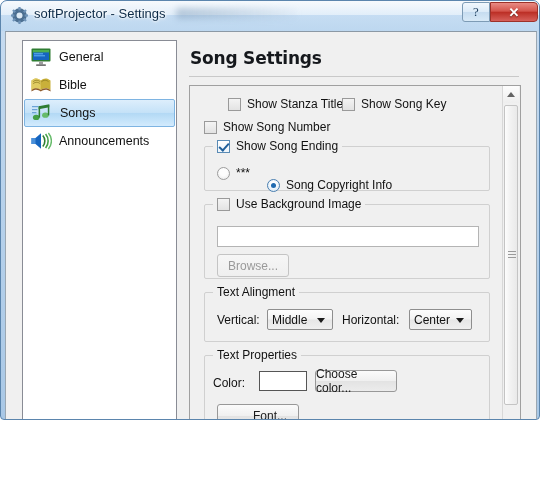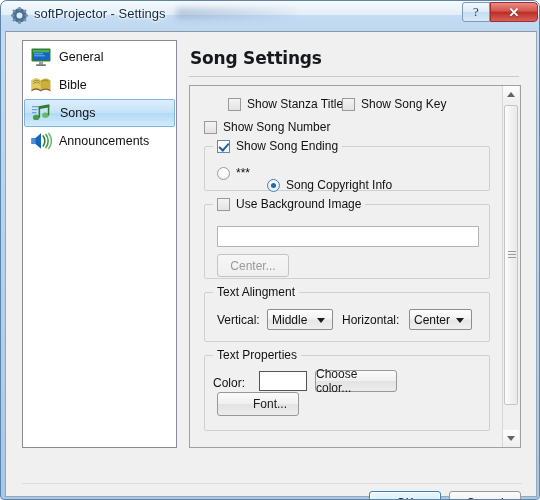--- a/index.html
+++ b/index.html
@@ -13,21 +13,21 @@
     overflow: hidden;
     font-family: "Liberation Sans", sans-serif;
     font-size: 12px;
     color: #000000;
   }
 
   
   .window {
     position: absolute;
     left: 0; top: 0;
-    width: 540px; height: 500px;
+    width: 540px; height: 420px;
     box-sizing: border-box;
     background: linear-gradient(to bottom, #c8dcf0 0%, #b9d3ec 40%, #a9c8e6 100%);
     border: 1px solid #5b85ad;
     border-radius: 7px 7px 4px 4px;
     overflow: hidden;
   }
   .frame-gloss {
     position: absolute;
     left: 0; top: 0; width: 540px; height: 30px;
     background: linear-gradient(to bottom,
@@ -517,21 +517,21 @@
           </div>
 
           <div class="groupbox" style="left:14px; top:118px; width:286px; height:75px;">
             <div class="group-caption">
               <span class="chk-box"></span>
               <span>Use Background Image</span>
             </div>
 
             <input class="textfield" style="left: 12px; top: 21px; width: 262px; height: 21px;" disabled="" placeholder="">
 
-            <div class="btn disabled" style="left:12px; top:49px; width:72px; height:23px;">Center...</div>
+            <div class="btn disabled" style="left:12px; top:49px; width:72px; height:23px;">Browse...</div>
           </div>
 
           <div class="groupbox" style="left:14px; top:206px; width:286px; height:50px;">
             <div class="group-caption">
               <span>Text Alingment</span>
             </div>
 
             <span class="lbl" style="left:12px; top:20px;">Vertical:</span>
             <div class="combo" style="left:62px; top:16px; width:66px; height:21px;">
               <span>Middle</span>
@@ -547,21 +547,21 @@
 
           <div class="groupbox" style="left:14px; top:269px; width:286px; height:76px;">
             <div class="group-caption">
               <span>Text Properties</span>
             </div>
 
             <span class="lbl" style="left:8px; top:20px;">Color:</span>
             <div class="swatch" style="left:54px; top:15px; width:48px; height:20px;"></div>
             <div class="btn" style="left:110px; top:14px; width:82px; height:22px;">Choose color...</div>
 
-            <div class="btn" style="left:12px; top:36px; width:82px; height:24px;padding-left:24px;">Font...</div>
+            <div class="btn" style="left:12px; top:48px; width:82px; height:24px;padding-left:24px;">Font...</div>
           </div>
         </div>
 
         <div class="scrollbar">
           <div class="sb-btn up">
             <span class="sb-arrow-up"></span>
           </div>
           <div class="sb-thumb">
             <span class="sb-grip">
                 <i></i>

